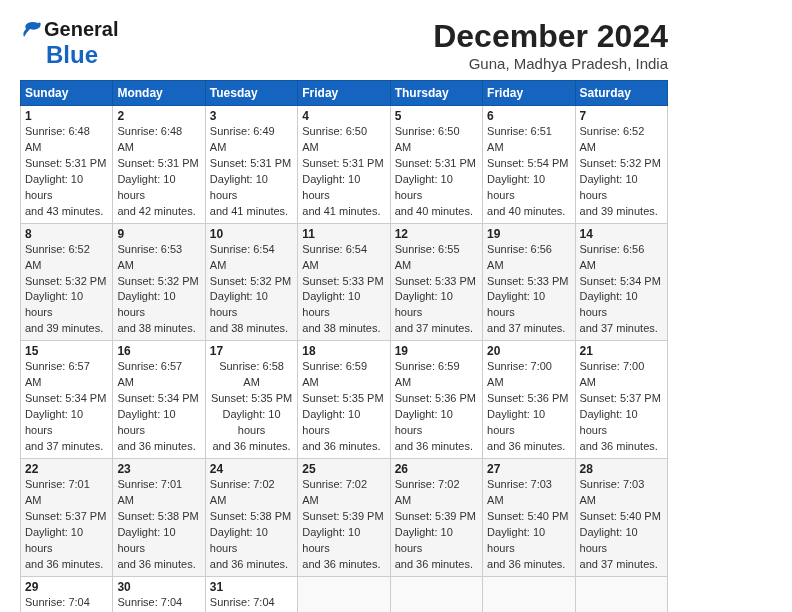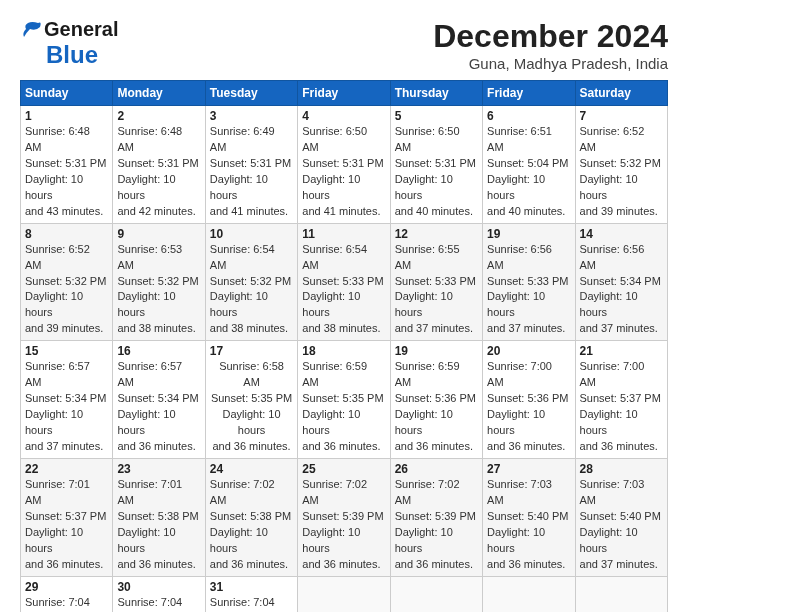--- a/index.html
+++ b/index.html
@@ -144,21 +144,21 @@
           <td>
             <span class="day-num">5</span>
             <div class="day-info" style="white-space: pre-line;">Sunrise: 6:50 AM
 Sunset: 5:31 PM
 Daylight: 10 hours
 and 40 minutes.</div>
           </td>
           <td>
             <span class="day-num">6</span>
             <div class="day-info" style="white-space: pre-line;">Sunrise: 6:51 AM
-Sunset: 5:04 PM
+Sunset: 5:54 PM
 Daylight: 10 hours
 and 40 minutes.</div>
           </td>
           <td>
             <span class="day-num">7</span>
             <div class="day-info" style="white-space: pre-line;">Sunrise: 6:52 AM
 Sunset: 5:32 PM
 Daylight: 10 hours
 and 39 minutes.</div>
           </td>

